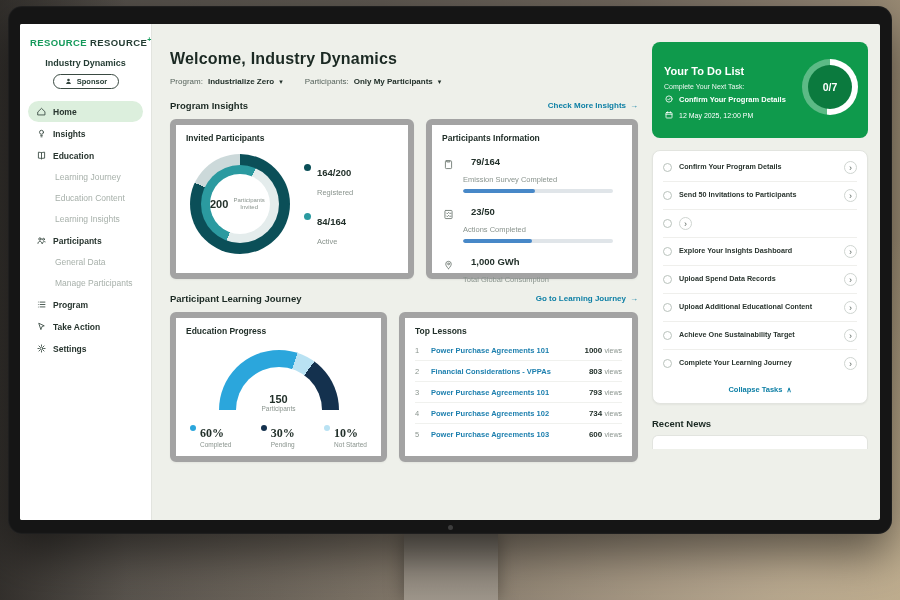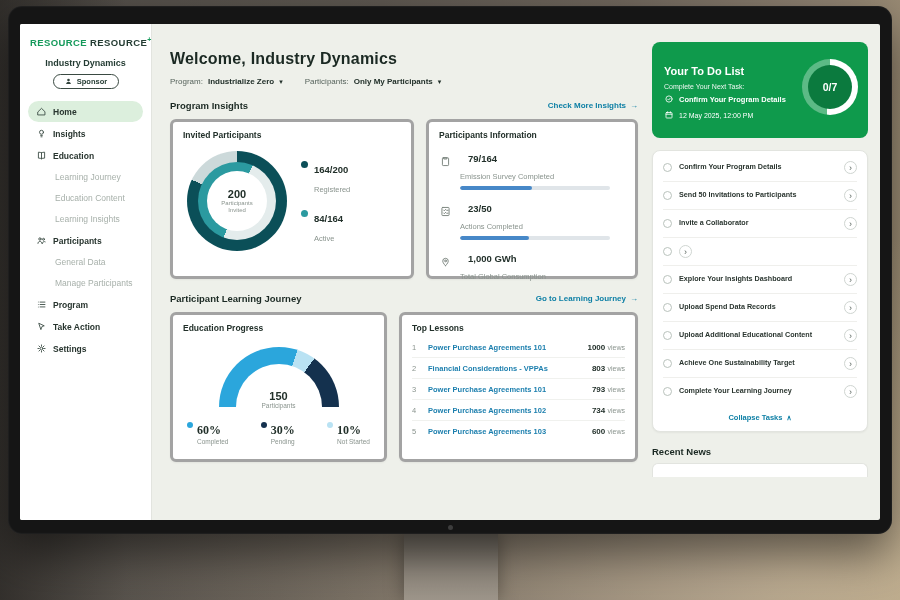--- a/index.html
+++ b/index.html
@@ -59,33 +59,33 @@
   .arrow-right::before { content:"→"; }
   .chev-right::before { content:"›"; }
 
   .sec-head { display:flex; justify-content:space-between; align-items:center;
     margin-top:14px; margin-bottom:8px; }
   .sec-title { font-size:9.5px; font-weight:bold; color:#1b2923; }
   .sec-link { font-size:8px; font-weight:bold; color:var(--accent,#0d7fa5);
     display:flex; gap:4px; align-items:center; cursor:pointer; }
 
   .cards { display:flex; gap:12px; }
-  .card { background:#fff; border:3px solid #a3a3a3; border-radius:6px;
+  .card { background:#fff; border:6px solid #a3a3a3; border-radius:6px;
     box-shadow:0 1px 2px rgba(0,0,0,.05); padding:8px 10px; }
   .card-title { font-size:8.5px; font-weight:bold; color:#22302a; }
 
   
   .card.invited { width:244px; height:160px; }
   .donut-wrap { display:flex; align-items:center; gap:14px; margin-top:11px; padding-left:4px; }
   .donut { width:100px; height:100px; border-radius:50%; position:relative;
     background:conic-gradient(var(--donut1,#0b4f58) calc(var(--pct) * 1%), #ccd9da 0); }
   .donut-ring2 { position:absolute; inset:11px; border-radius:50%;
     background:conic-gradient(from 200deg, var(--donut2,#2b9aa0) calc(var(--pct) * 1%), #e4ecec 0); }
   .donut-hole { position:absolute; inset:9px; background:#fff; border-radius:50%;
-    display:flex; flex-direction:column; align-items:center; justify-content:center; text-align:center; }
+    display:flex; flex-direction:row; align-items:center; justify-content:center; text-align:center; }
   .donut-val { font-size:11px; font-weight:bold; }
   .donut-lbl { font-size:6px; color:#8a948e; width:42px; line-height:1.25; }
   .legend-v { display:flex; flex-direction:column; gap:14px; }
   .leg-item { display:flex; gap:6px; }
   .leg-dot { width:7px; height:7px; border-radius:50%; margin-top:2px; flex-shrink:0; }
   .leg-dot.registered { background:var(--donut1,#0b4f58); }
   .leg-dot.active { background:var(--donut2,#2b9aa0); }
   .leg-value { font-size:9.5px; font-weight:bold; }
   .leg-label { font-size:7.5px; color:#8a948e; margin-top:8px; }
 
@@ -456,25 +456,20 @@
           <span class="task-label">Confirm Your Program Details</span>
           <span class="task-go chev-right"></span>
         </div>
         <div class="task-row">
           <span class="task-check"></span>
           <span class="task-label">Send 50 Invitations to Participants</span>
           <span class="task-go chev-right"></span>
         </div>
         <div class="task-row">
           <span class="task-check"></span>
-          <span class="task-label">Invite a Collaborator</span>
-          <span class="task-go chev-right"></span>
-        </div>
-        <div class="task-row">
-          <span class="task-check"></span>
           <span class="task-go chev-right"></span>
         </div>
         <div class="task-row">
           <span class="task-check"></span>
           <span class="task-label">Explore Your Insights Dashboard</span>
           <span class="task-go chev-right"></span>
         </div>
         <div class="task-row">
           <span class="task-check"></span>
           <span class="task-label">Upload Spend Data Records</span>

